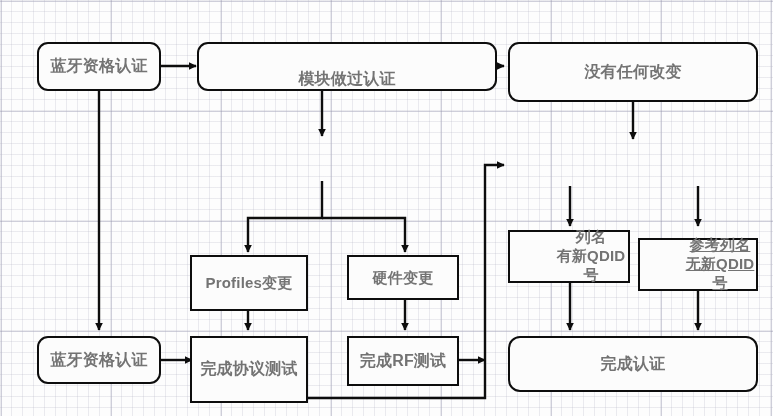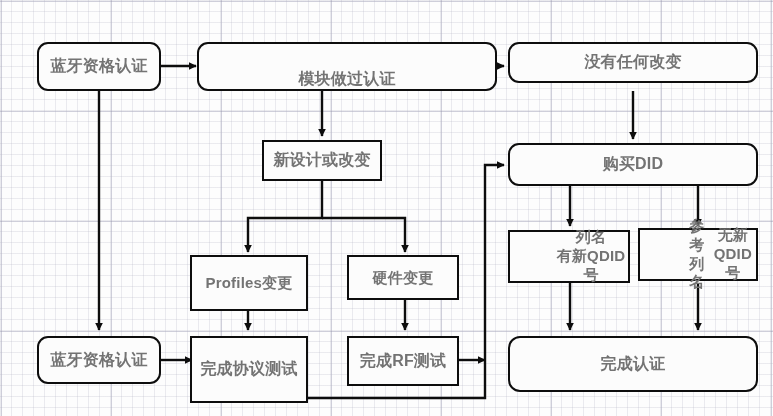--- a/index.html
+++ b/index.html
@@ -102,46 +102,40 @@
   </svg>
 
   <div class="node rounded t16" style="left:37px;top:42px;width:124px;height:49px;">
     <span class="lbl">蓝牙资格认证</span>
   </div>
 
   <div class="node rounded t16" style="left:197px;top:42px;width:300px;height:49px;align-items:flex-end;">
     <span class="lbl">模块做过认证</span>
   </div>
 
-  <div class="node rounded t16" style="left:508px;top:42px;width:250px;height:41px;">
+  <div class="node rounded t16" style="left:508px;top:42px;width:250px;height:60px;">
     <span class="lbl">没有任何改变</span>
   </div>
 
-  <div class="node sq t16" style="left:262px;top:140px;width:120px;height:41px;">
-    <span class="lbl">新设计或改变</span>
-  </div>
 
-  <div class="node rounded t16" style="left:508px;top:143px;width:250px;height:43px;">
-    <span class="lbl">购买DID</span>
-  </div>
 
   <div class="node sq t15" style="left:190px;top:255px;width:118px;height:56px;">
     <span class="lbl">Profiles变更</span>
   </div>
 
   <div class="node sq t15" style="left:347px;top:255px;width:112px;height:45px;">
     <span class="lbl">硬件变更</span>
   </div>
 
   <div class="node sq t15 two-line" style="left:508px;top:230px;width:122px;height:53px;flex-direction:column;">
     <span class="lbl">列名</span>
     <span class="lbl">有新QDID号</span>
   </div>
 
-  <div class="node sq t15 two-line" style="left:638px;top:228px;width:120px;height:53px;flex-direction:row;">
+  <div class="node sq t15 two-line" style="left:638px;top:238px;width:120px;height:53px;flex-direction:column;text-decoration:underline;">
     <span class="lbl">参考列名</span>
     <span class="lbl">无新QDID号</span>
   </div>
 
   <div class="node rounded t16" style="left:37px;top:336px;width:124px;height:48px;">
     <span class="lbl">蓝牙资格认证</span>
   </div>
 
   <div class="node sq t16" style="left:190px;top:336px;width:118px;height:67px;">
     <span class="lbl">完成协议测试</span>

